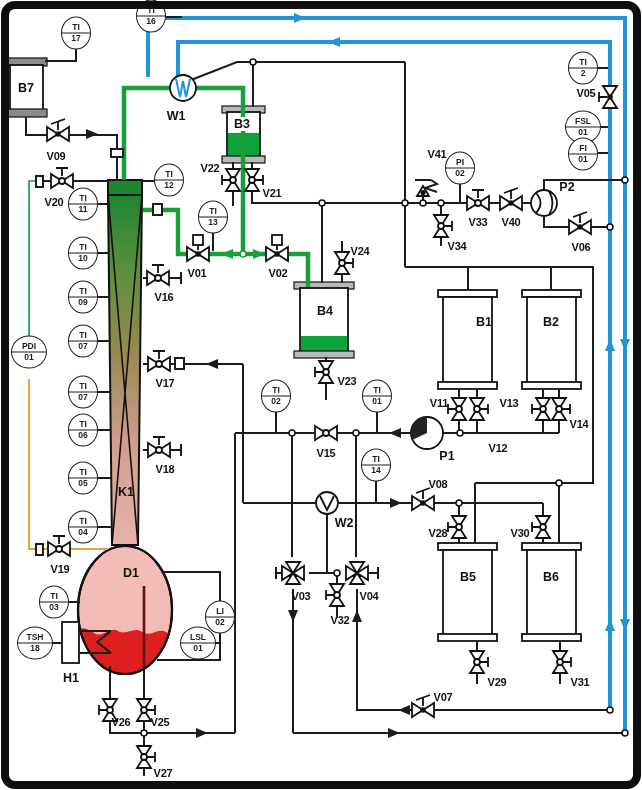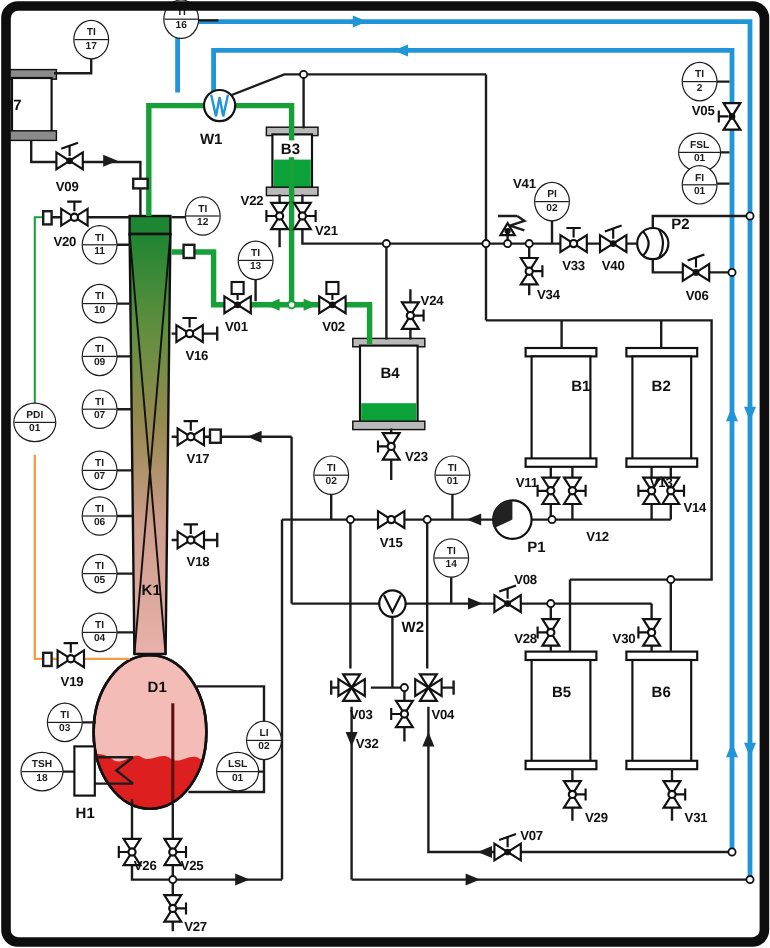--- a/index.html
+++ b/index.html
@@ -429,36 +429,36 @@
 <b class="vl" style="left:360px;top:251px">V24</b>
 <b class="vl" style="left:437px;top:154px">V41</b>
 <b class="vl" style="left:478px;top:222px">V33</b>
 <b class="vl" style="left:511px;top:222px">V40</b>
 <b class="vl" style="left:457px;top:246px">V34</b>
 <b class="vl" style="left:581px;top:247px">V06</b>
 <b class="vl" style="left:586px;top:93px">V05</b>
 <b class="vl" style="left:326px;top:453px">V15</b>
 <b class="vl" style="left:438px;top:484px">V08</b>
 <b class="vl" style="left:301px;top:596px">V03</b>
-<b class="vl" style="left:306px;top:620px">V32</b>
+<b class="vl" style="left:340px;top:620px">V32</b>
 <b class="vl" style="left:369px;top:596px">V04</b>
 <b class="vl" style="left:439px;top:403px">V11</b>
 <b class="vl" style="left:498px;top:448px">V12</b>
-<b class="vl" style="left:551px;top:403px">V13</b>
+<b class="vl" style="left:509px;top:403px">V13</b>
 <b class="vl" style="left:579px;top:424px">V14</b>
 <b class="vl" style="left:438px;top:533px">V28</b>
 <b class="vl" style="left:520px;top:533px">V30</b>
 <b class="vl" style="left:497px;top:682px">V29</b>
 <b class="vl" style="left:580px;top:682px">V31</b>
 <b class="vl" style="left:443px;top:697px">V07</b>
 <b class="vl" style="left:121px;top:722px">V26</b>
 <b class="vl" style="left:160px;top:722px">V25</b>
 <b class="vl" style="left:163px;top:773px">V27</b>
 
-<b class="el" style="left:10px;top:88px">B7</b>
+<b class="el" style="left:26px;top:88px">B7</b>
 <b class="el" style="left:176px;top:116px">W1</b>
 <b class="el bgw" style="left:242px;top:124px">B3</b>
 <b class="el" style="left:325px;top:311px">B4</b>
 <b class="el" style="left:126px;top:492px">K1</b>
 <b class="el" style="left:131px;top:573px">D1</b>
 <b class="el" style="left:71px;top:678px">H1</b>
 <b class="el" style="left:484px;top:322px">B1</b>
 <b class="el" style="left:551px;top:322px">B2</b>
 <b class="el" style="left:468px;top:577px">B5</b>
 <b class="el" style="left:551px;top:577px">B6</b>

